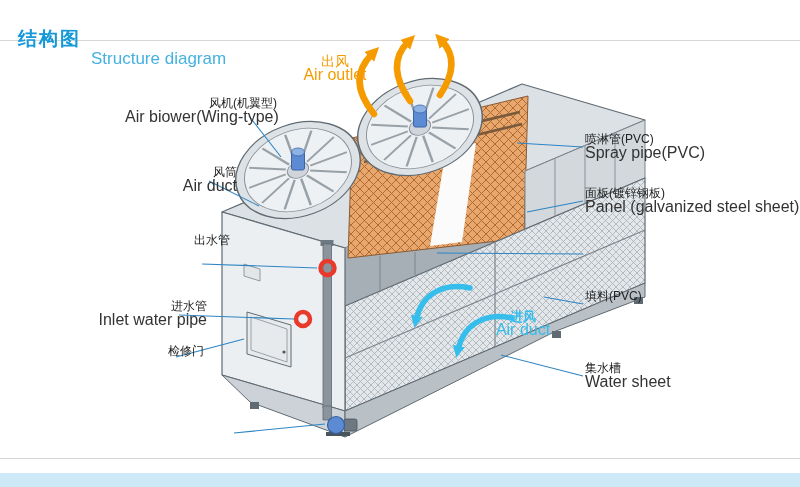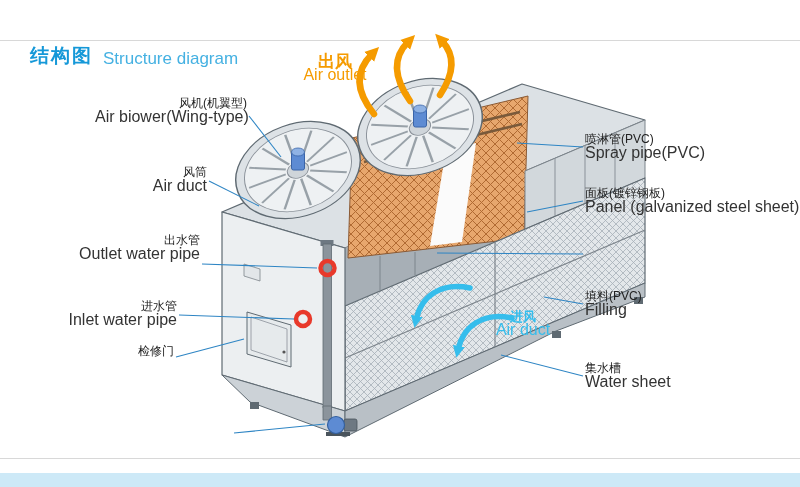--- a/index.html
+++ b/index.html
@@ -3,33 +3,33 @@
 <meta charset="utf-8">
 <style>
   :root{
     --title-blue:#1598d8; --title-blue-light:#45b1e2;
     --arrow-orange:#f59b00; --arrow-cyan:#35bdec;
     --leader-blue:#2e85c4; --copper:#e7a76d; --footer-bar:#cde9f7;
   }
   html,body{margin:0;padding:0;background:#fff;}
   .page{position:relative;width:800px;height:487px;background:#fff;overflow:hidden;
         font-family:"Liberation Sans", sans-serif;}
-  .hdr{position:absolute;left:30px;top:8px;display:flex;align-items:flex-end;gap:10px;z-index:6;}
+  .hdr{position:absolute;left:18px;top:8px;display:flex;align-items:center;gap:10px;z-index:6;}
   .hdr .t-zh{font-size:19px;font-weight:bold;color:var(--title-blue);letter-spacing:2px;}
   .hdr .t-en{font-size:17px;color:var(--title-blue-light);margin-top:41px;}
   .hline{position:absolute;left:0;width:800px;height:1px;background:#d8d8d8;z-index:2;}
   .footer-bar{position:absolute;left:0;top:473px;width:800px;height:14px;background:var(--footer-bar);z-index:2;}
   .art{position:absolute;left:0;top:0;z-index:3;}
   .lbl{position:absolute;z-index:5;line-height:13px;white-space:nowrap;}
   .lbl .zh{display:block;font-size:12px;color:#222;}
   .lbl .en{display:block;font-size:16px;color:#333;}
-  .ra{text-align:right;}
+  .ra{text-align:right;margin-left:30px;}
   .ca{text-align:center;}
   .accent-orange .zh,.accent-orange .en{color:var(--arrow-orange);}
-  .accent-orange .zh{font-weight:bold;font-size:17px;}
+  .accent-orange .zh{font-weight:normal;font-size:14px;}
   .accent-cyan .zh,.accent-cyan .en{color:var(--arrow-cyan);}
   .accent-cyan .zh{font-weight:bold;font-size:13px;}
   .leaders line{stroke:var(--leader-blue);stroke-width:1.1;}
   .arrowO{stroke:var(--arrow-orange);stroke-width:6.5;fill:none;stroke-linecap:round;}
   .arrowB{stroke:var(--arrow-cyan);stroke-width:5.5;fill:none;stroke-linecap:round;}
 </style>
 </head>
 <body>
 
 <div class="page">
@@ -175,21 +175,20 @@
   <div class="lbl ra" style="left:95px;top:97px;width:152px">
     <span class="zh">风机(机翼型)</span>
     <span class="en">Air biower(Wing-type)</span>
   </div>
   <div class="lbl ra" style="left:120px;top:166px;width:87px">
     <span class="zh">风筒</span>
     <span class="en">Air duct</span>
   </div>
   <div class="lbl ra" style="left:62px;top:234px;width:138px">
     <span class="zh">出水管</span>
-    <span class="en">Outlet water pipe</span>
   </div>
   <div class="lbl ra" style="left:42px;top:300px;width:135px">
     <span class="zh">进水管</span>
     <span class="en">Inlet water pipe</span>
   </div>
   <div class="lbl ra" style="left:52px;top:345px;width:122px">
     <span class="zh">检修门</span>
   </div>
 
   <div class="lbl ca accent-orange" style="left:295px;top:55px;width:80px">
@@ -204,20 +203,19 @@
   <div class="lbl" style="left:585px;top:187px;width:205px">
     <span class="zh">面板(镀锌钢板)</span>
     <span class="en">Panel (galvanized steel sheet)</span>
   </div>
   <div class="lbl" style="left:585px;top:133px;width:205px">
     <span class="zh">喷淋管(PVC)</span>
     <span class="en">Spray pipe(PVC)</span>
   </div>
   <div class="lbl" style="left:585px;top:290px;width:205px">
     <span class="zh">填料(PVC)</span>
-    <span class="en">Filling</span>
   </div>
   <div class="lbl" style="left:585px;top:362px;width:205px">
     <span class="zh">集水槽</span>
     <span class="en">Water sheet</span>
   </div>
 
 </div>
 
 </body></html>

